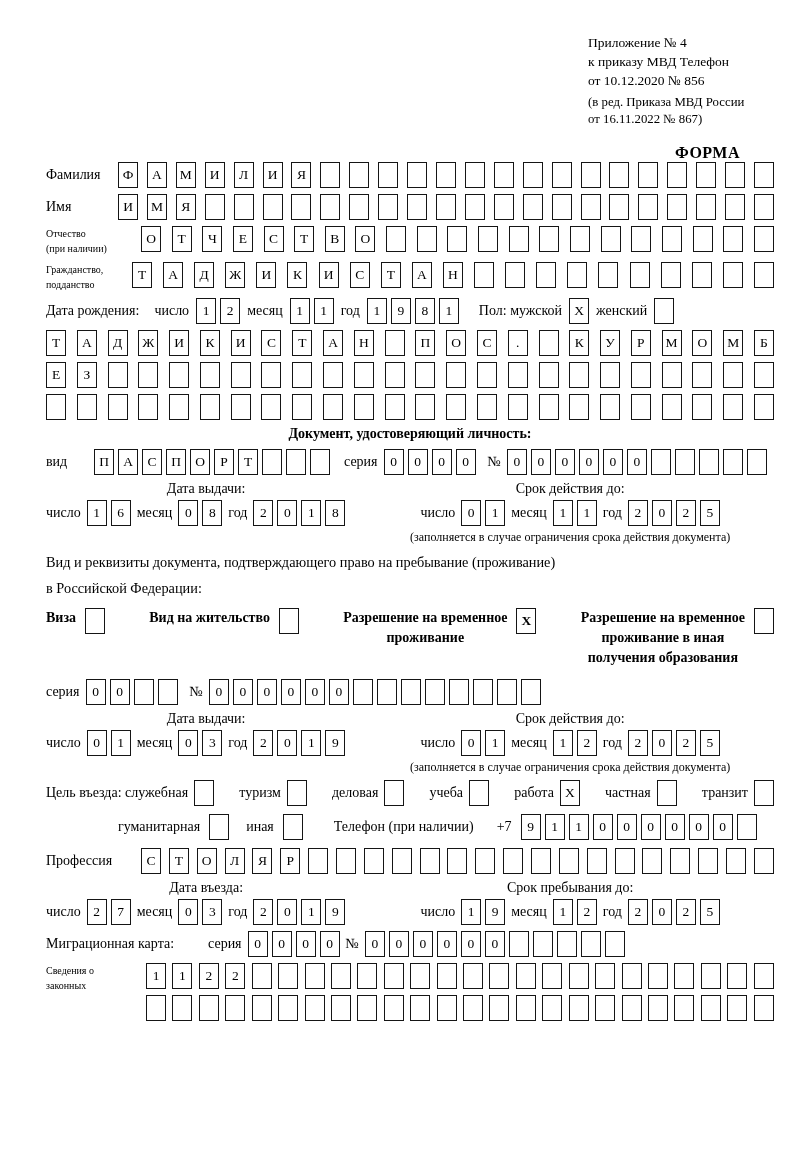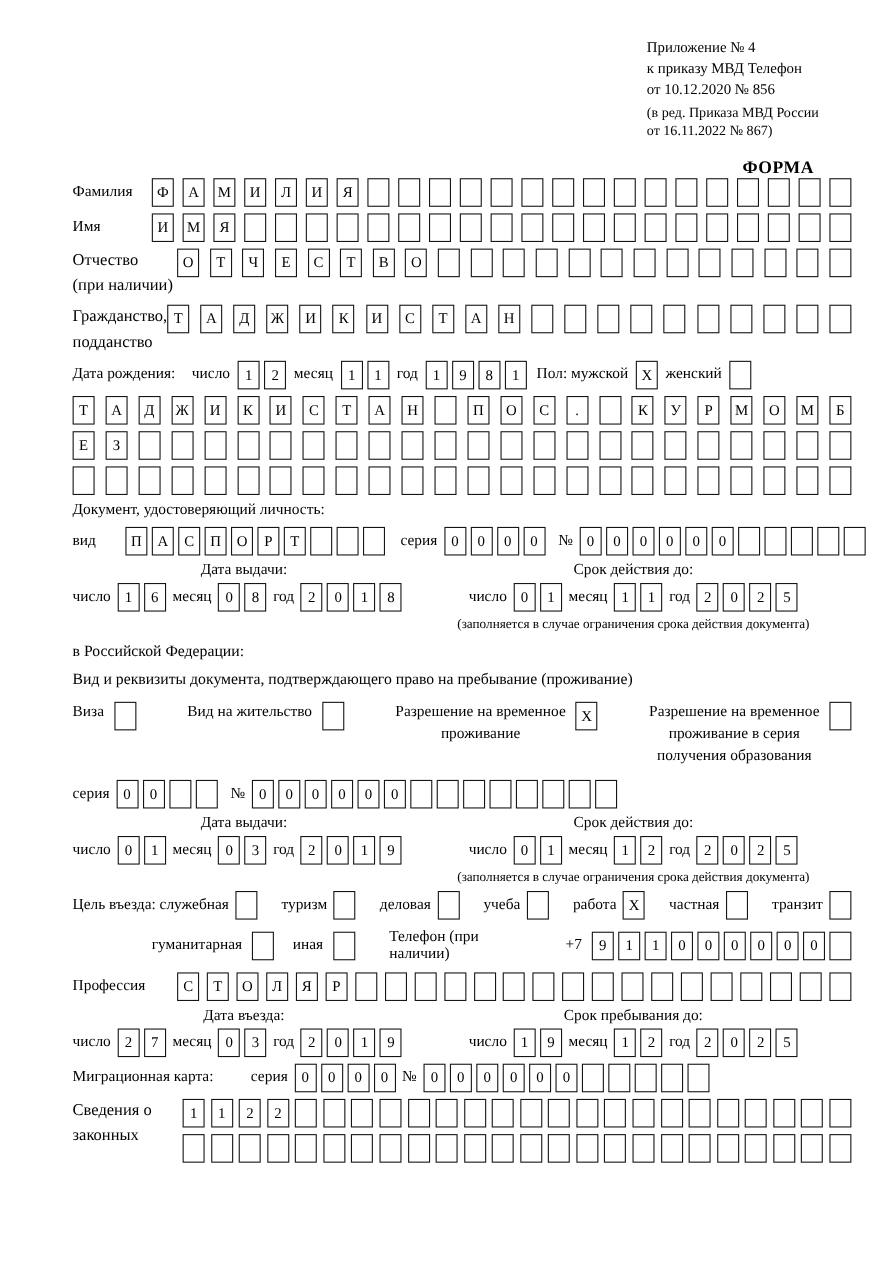--- a/index.html
+++ b/index.html
@@ -1,50 +1,50 @@
 <!DOCTYPE html>
 <html><head>
 <meta charset="utf-8">
 <style>
   html,body{margin:0;padding:0;background:#fff;}
   body{font-family:"Liberation Serif","DejaVu Serif",serif;color:#000;}
-  .page{width:800px;height:1163px;box-sizing:border-box;padding:34px 26px 16px 66px;overflow:hidden;background:#fff;}
+  .page{width:800px;height:1163px;box-sizing:border-box;padding:34px 26px 16px 46px;overflow:hidden;background:#fff;}
 
   .hdr{width:186px;margin-left:auto;font-size:13.5px;line-height:1.4;}
   .hdr .sub{font-size:12.8px;margin-top:3px;line-height:1.35;}
   .forma{font-weight:bold;font-size:16px;text-align:right;margin:16px 34px 0 0;letter-spacing:.5px;}
 
   .title{margin-top:16px;text-align:center;font-weight:bold;font-size:15.2px;line-height:1.5;}
   .blank-line{display:inline-block;width:52px;border-bottom:2px solid #222;height:12px;margin-left:12px;}
 
   .sec{margin:20px 0 13px 6px;font-weight:bold;font-size:14.6px;letter-spacing:.2px;}
 
   .frow{display:flex;align-items:center;margin-bottom:6px;font-size:14px;}
   .frow.top{align-items:flex-start;}
   .lbl{flex:none;}
   .w72{width:72px;} .w95{width:95px;} .w86{width:86px;} .w100{width:100px;} .w45{width:42px;}
-  .lblblock{flex:none;font-size:15px;line-height:1.5;}
+  .lblblock{flex:none;font-size:10px;line-height:1.5;}
 
   .cell{display:inline-flex;flex:none;align-items:center;justify-content:center;
         width:18px;height:24px;border:1.6px solid #151515;font-size:13.5px;background:#fff;box-sizing:content-box;}
   .spread{display:flex;flex:1;justify-content:space-between;}
   .tight{display:flex;gap:4px;flex:none;}
   .stack{flex:1;display:flex;flex-direction:column;gap:6px;}
 
-  .center-bold{font-weight:normal;font-size:14px;margin:4px 0 7px;}
+  .center-bold{text-align:center;font-weight:bold;font-size:14px;margin:4px 0 7px;}
 
   .date-pair{display:flex;margin-bottom:5px;font-size:14px;}
   .dp-left{flex:0 0 44%;} .dp-right{flex:1;}
   .dp-title{text-align:center;margin-bottom:3px;}
   .dp-row{display:flex;align-items:center;gap:6px;}
   .dp-note{font-size:12px;text-align:center;margin-top:4px;white-space:nowrap;}
 
   .para{font-size:14.3px;line-height:1.8;margin:4px 0 4px;}
 
-  .cb-row{display:flex;justify-content:space-between;align-items:flex-start;margin:6px 0 10px;font-size:14px;}
+  .cb-row{display:flex;justify-content:space-between;align-items:flex-start;margin:6px 0 10px;font-size:14px;font-weight:bold;}
   .cb-item{display:flex;align-items:flex-start;gap:9px;}
   .cb-text{text-align:center;line-height:1.45;}
 
   .goal-row{display:flex;align-items:center;justify-content:space-between;margin-bottom:8px;font-size:14px;}
   .goal-row2{display:flex;align-items:center;gap:9px;margin:0 0 8px 72px;font-size:14px;}
   .gap6{display:flex;align-items:center;gap:6px;} .mt6{margin-top:6px;}
 </style>
 </head>
 <body>
 
@@ -193,21 +193,21 @@
         <span class="cell">1</span>
         <span class="cell">1</span>
       </span>
     <span class="lbl">год</span>
     <span class="tight">
         <span class="cell">1</span>
         <span class="cell">9</span>
         <span class="cell">8</span>
         <span class="cell">1</span>
       </span>
-    <span class="lbl" style="margin-left:2px;">Пол: мужской</span>
+    <span class="lbl" style="margin-left:13px;">Пол: мужской</span>
     <span class="cell">X</span>
     <span class="lbl">женский</span>
     <span class="cell"></span>
   </div>
 
   <div class="frow top">
     <span class="stack">
       <span class="spread">
           <span class="cell">Т</span>
           <span class="cell">А</span>
@@ -370,22 +370,22 @@
             <span class="cell">0</span>
             <span class="cell">2</span>
             <span class="cell">5</span>
           </span>
       </div>
       <div class="dp-note">(заполняется в случае ограничения срока действия документа)</div>
     </div>
   </div>
 
   <div class="para">
+    <div>Вид и реквизиты документа, подтверждающего право на пребывание (проживание)</div>
     <div>в Российской Федерации:</div>
-    <div>Вид и реквизиты документа, подтверждающего право на пребывание (проживание)</div>
   </div>
 
   <div class="cb-row">
     <span class="cb-item">
       <span class="cb-text">Виза</span>
       <span class="cell"></span>
     </span>
     <span class="cb-item">
       <span class="cb-text">Вид на жительство</span>
       <span class="cell"></span>
@@ -393,21 +393,21 @@
     <span class="cb-item">
       <span class="cb-text">
         <div>Разрешение на временное</div>
         <div>проживание</div>
       </span>
       <span class="cell">X</span>
     </span>
     <span class="cb-item">
       <span class="cb-text">
         <div>Разрешение на временное</div>
-        <div>проживание в серия</div>
+        <div>проживание в иная</div>
         <div>получения образования</div>
       </span>
       <span class="cell"></span>
     </span>
   </div>
 
   <div class="frow" style="gap:6px;">
     <span class="lbl">серия</span>
     <span class="tight">
         <span class="cell">0</span>

